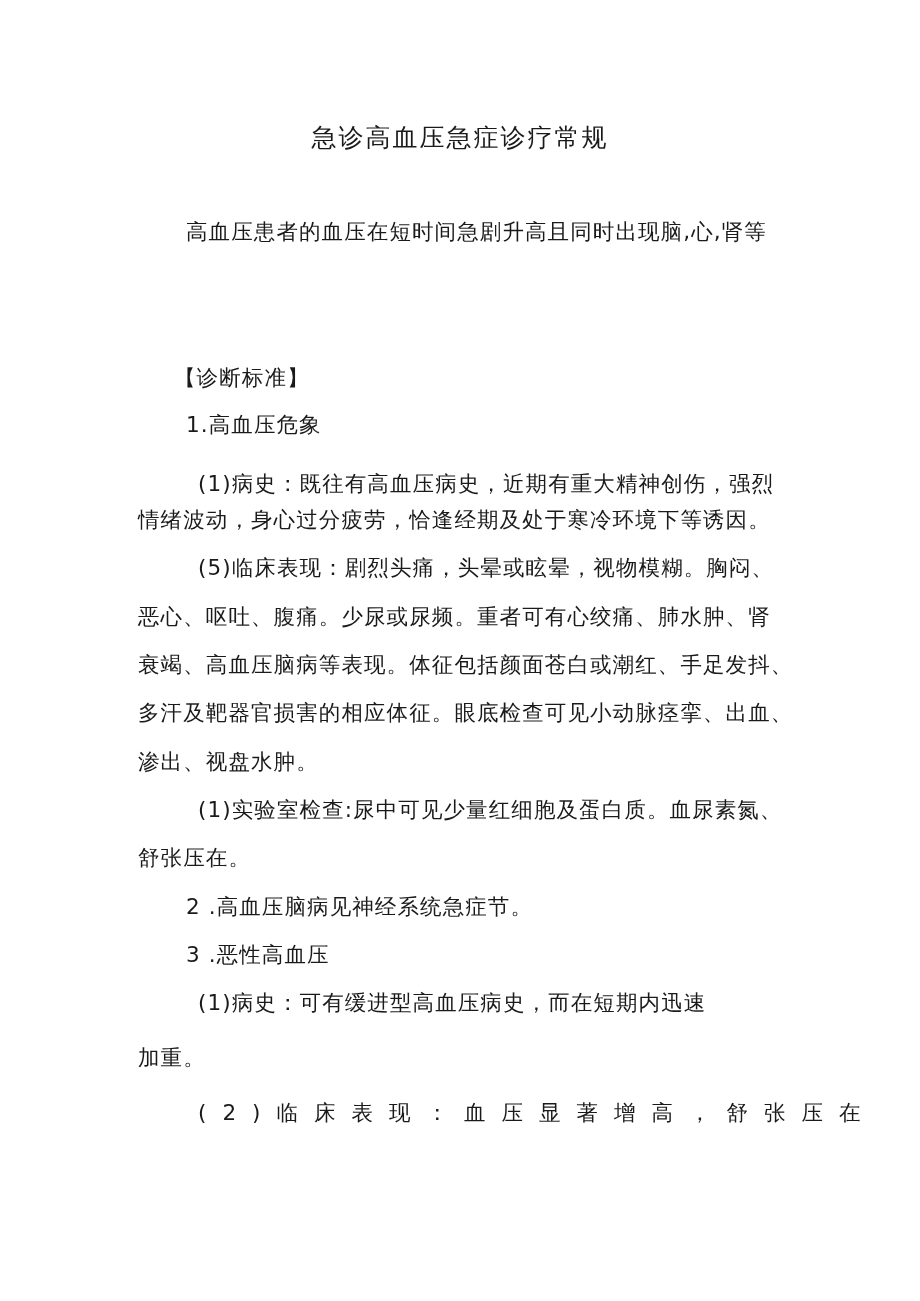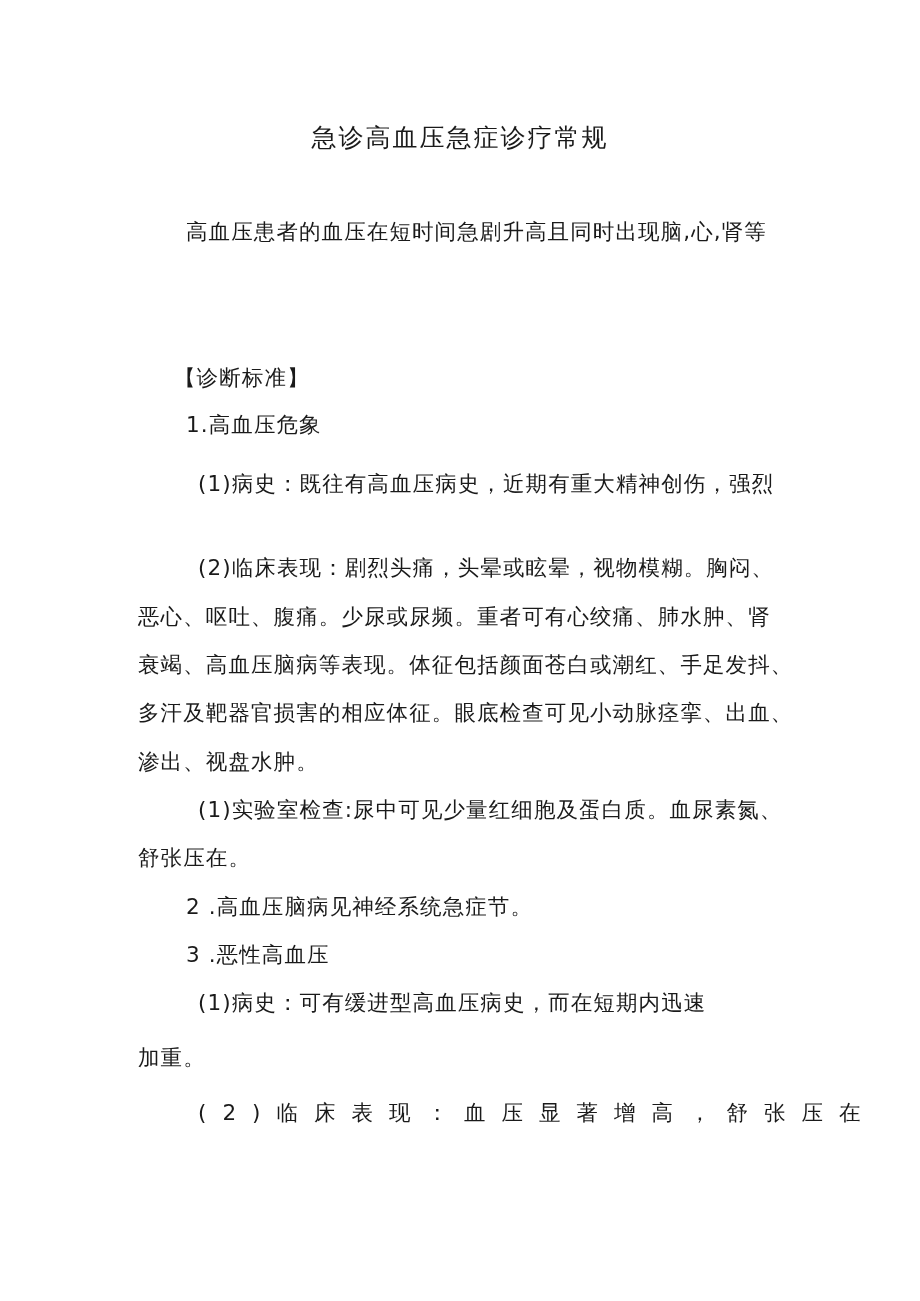--- a/index.html
+++ b/index.html
@@ -20,22 +20,23 @@
 <div class="page">
   <div class="title">急诊高血压急症诊疗常规</div>
 
   <div class="line indent" style="top:217px">高血压患者的血压在短时间急剧升高且同时出现脑,心,肾等</div>
 
   <div class="line" style="top:363px; left:174px">【诊断标准】</div>
 
   <div class="line" style="top:410px; left:186px">1.高血压危象</div>
 
   <div class="line indent-sm" style="top:469px">(1)病史：既往有高血压病史，近期有重大精神创伤，强烈</div>
+  <div class="line" style="top:505px">情绪波动，身心过分疲劳，恰逢经期及处于寒冷环境下等诱因。</div>
 
-  <div class="line indent-sm" style="top:553px">(2)临床表现：剧烈头痛，头晕或眩晕，视物模糊。胸闷、</div>
+  <div class="line indent-sm" style="top:553px">(5)临床表现：剧烈头痛，头晕或眩晕，视物模糊。胸闷、</div>
   <div class="line" style="top:602px">恶心、呕吐、腹痛。少尿或尿频。重者可有心绞痛、肺水肿、肾</div>
   <div class="line" style="top:650px">衰竭、高血压脑病等表现。体征包括颜面苍白或潮红、手足发抖、</div>
   <div class="line" style="top:698px">多汗及靶器官损害的相应体征。眼底检查可见小动脉痉挛、出血、</div>
   <div class="line" style="top:747px">渗出、视盘水肿。</div>
 
   <div class="line indent-sm" style="top:795px">(1)实验室检查:尿中可见少量红细胞及蛋白质。血尿素氮、</div>
   <div class="line" style="top:843px">舒张压在。</div>
 
   <div class="line" style="top:892px; left:186px">2 .高血压脑病见神经系统急症节。</div>
 

